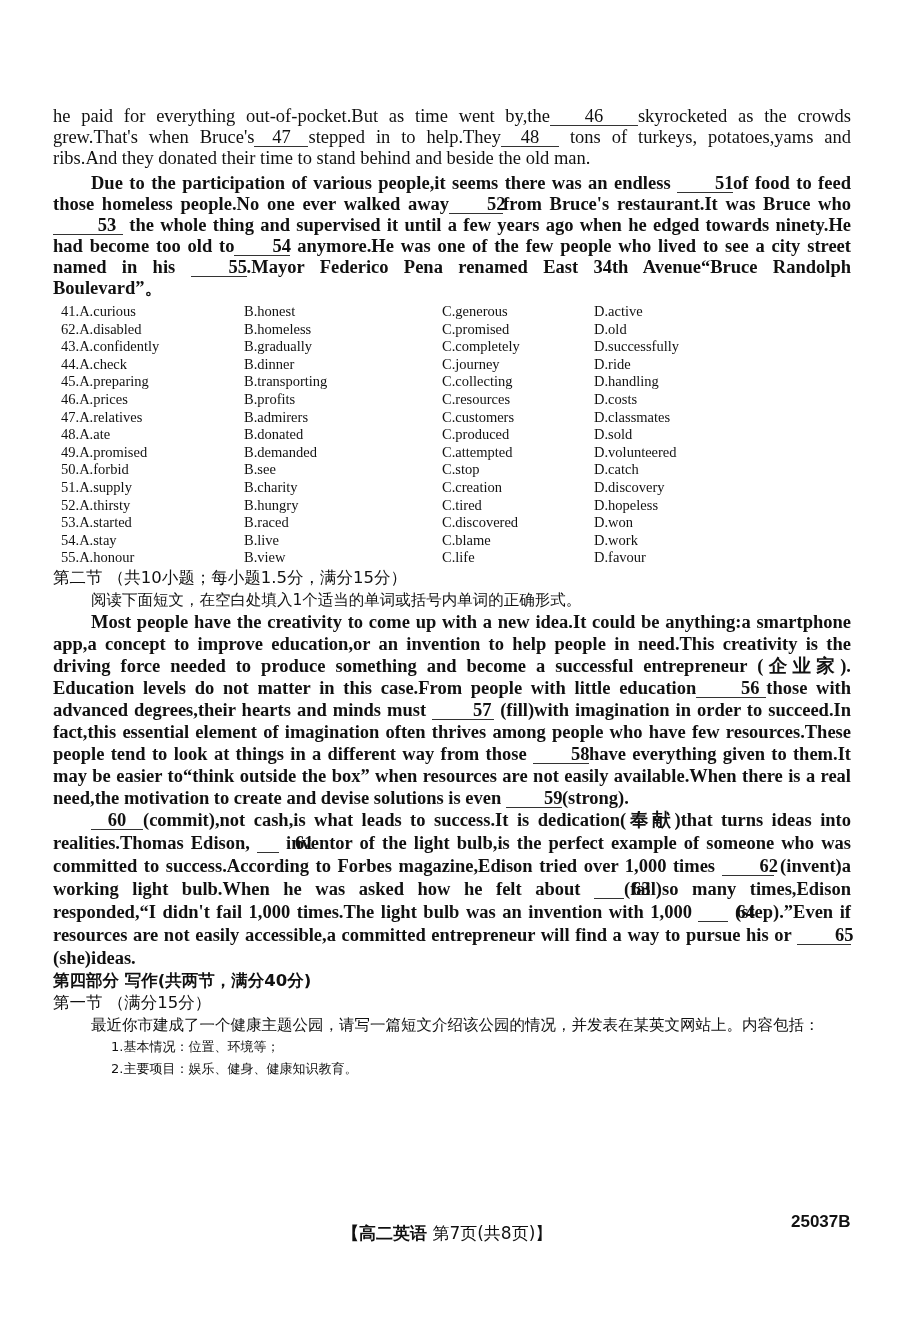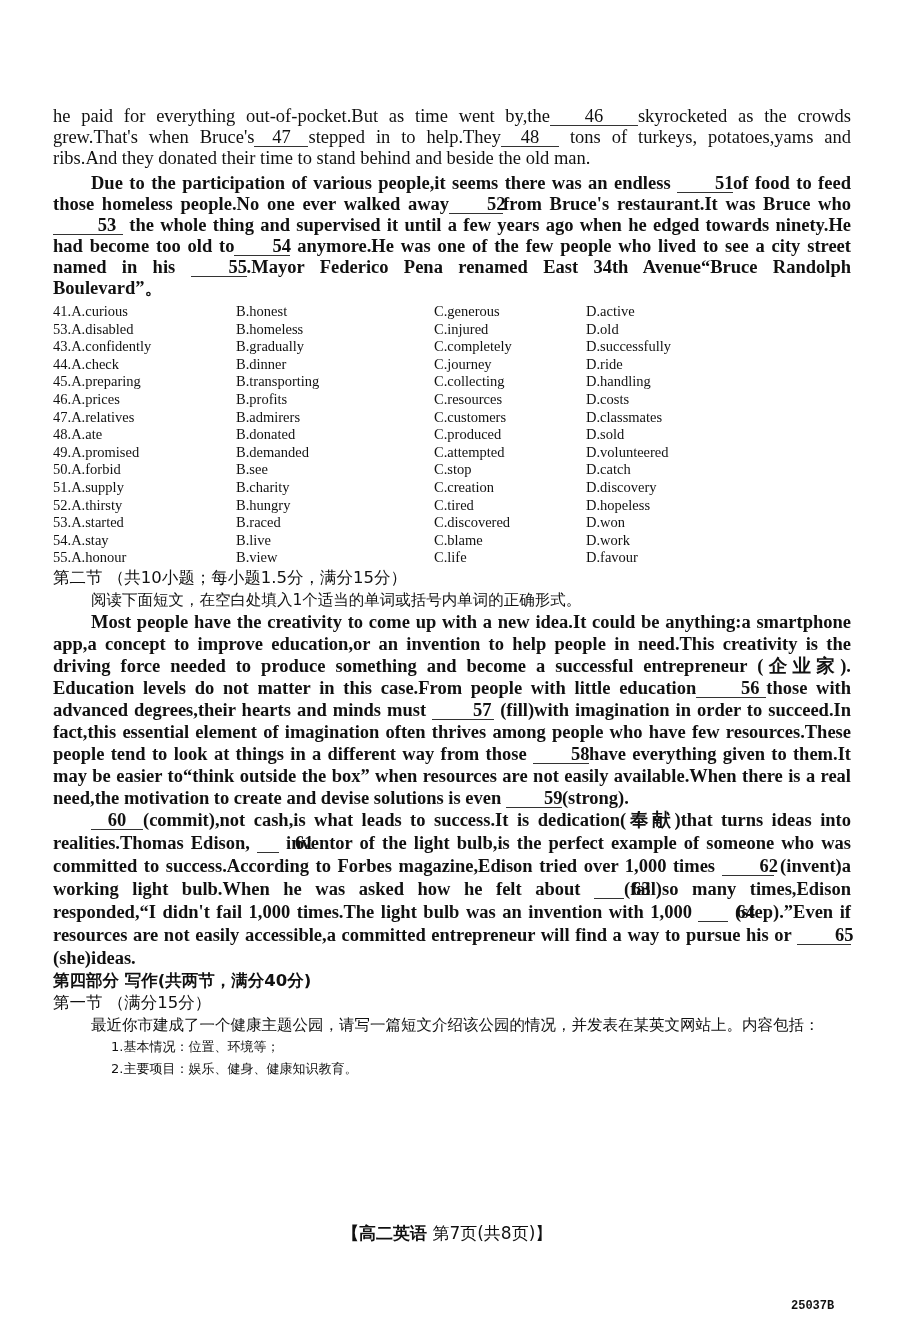--- a/index.html
+++ b/index.html
@@ -5,32 +5,32 @@
   html, body { margin: 0; padding: 0; background: #ffffff; }
   body { width: 900px; height: 1339px; position: relative; overflow: hidden;
          font-family: "Liberation Serif", "DejaVu Serif", serif; color: #111; }
   .page { position: absolute; left: 53px; top: 106px; width: 798px; }
   .p { font-size: 18.5px; line-height: 21px; text-align: justify; margin: 0; }
   .p.ind { text-indent: 38px; font-weight: bold; }
   .mono { font-family: "Liberation Mono", "DejaVu Sans Mono", monospace; font-size: 16px; letter-spacing: -0.6px; }
   .blank { display: inline-block; text-align: center; border-bottom: 1px solid #333; line-height: 18px; }
   .gap-top { margin-top: 4px; }
   .opts { font-size: 14.5px; line-height: 17.6px; margin-top: 4px; }
-  .opt-row { display: flex; }
+  .opt-row { display: flex; margin-left: 8px; }
   .opt-row span { display: inline-block; }
   .c1 { width: 183px; } .c2 { width: 198px; } .c3 { width: 152px; }
   .cn { font-family: "DejaVu Sans", sans-serif; }
   .h-sec { font-size: 16.5px; line-height: 22px; margin: 0; }
   .h-sec.bold { font-weight: bold; }
   .cn-p { font-family: "DejaVu Sans", sans-serif; font-size: 15.5px; line-height: 22px; margin: 0; }
   .cn-p.ind { text-indent: 38px; }
   .cn-item { font-family: "DejaVu Sans", sans-serif; font-size: 13px; line-height: 22px; margin: 0 0 0 58px; }
   .footer { position: absolute; top: 1222px; left: 342px; font-size: 17px; font-family: "DejaVu Sans", sans-serif; }
   .footer b { font-weight: bold; }
-  .code { position: absolute; top: 1299px; left: 791px; font-size: 12px; font-weight: bold; font-family: Liberation Mono, monospace; }
+  .code { position: absolute; top: 1212px; left: 791px; font-size: 17px; font-weight: bold; font-family: Liberation Sans, sans-serif; }
 </style>
 </head>
 <body>
 
 <div class="page">
 
   <p class="p">
     <span>he paid for everything out-of-pocket.But as time went by,the</span><span class="blank" style="width:88px">46</span><span>skyrocketed as the crowds grew.That's when Bruce's</span><span class="blank" style="width:54px">47</span><span>stepped in to help.They</span><span class="blank" style="width:58px">48</span>
     <span>tons of turkeys, potatoes,yams and ribs.And they donated their time to stand behind and beside the old man.</span>
   </p>
@@ -45,23 +45,23 @@
   </p>
 
   <div class="opts">
     <div class="opt-row">
         <span class="c1">41.A.curious</span>
         <span class="c2">B.honest</span>
         <span class="c3">C.generous</span>
         <span>D.active</span>
       </div>
     <div class="opt-row">
-        <span class="c1">53.A.disabled</span>
+        <span class="c1">62.A.disabled</span>
         <span class="c2">B.homeless</span>
-        <span class="c3">C.injured</span>
+        <span class="c3">C.promised</span>
         <span>D.old</span>
       </div>
     <div class="opt-row">
         <span class="c1">43.A.confidently</span>
         <span class="c2">B.gradually</span>
         <span class="c3">C.completely</span>
         <span>D.successfully</span>
       </div>
     <div class="opt-row">
         <span class="c1">44.A.check</span>

